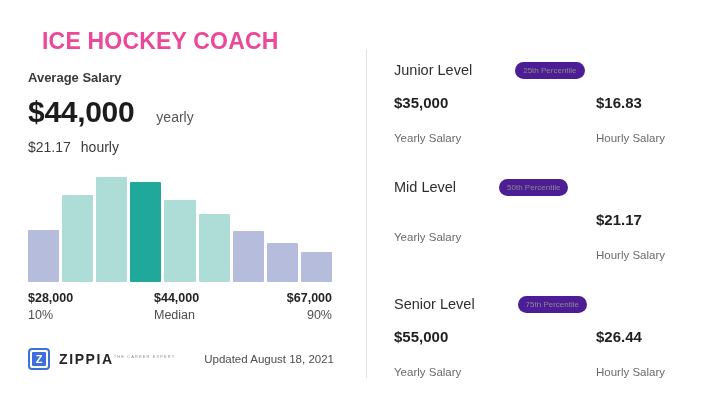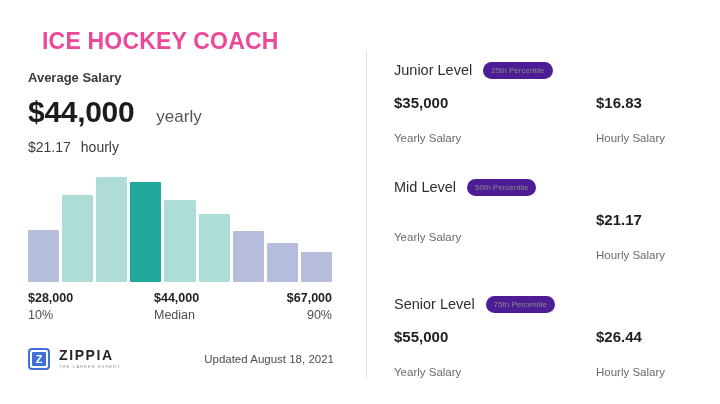--- a/index.html
+++ b/index.html
@@ -56,21 +56,21 @@
     display: flex;
     align-items: baseline;
   }
   #yearly-amount {
     font-size: 30px;
     font-weight: bold;
     color: #1c1c1c;
     letter-spacing: -0.3px;
   }
   #yearly-unit {
-    font-size: 17px;
+    font-size: 14px;
     color: #565656;
     margin-left: 22px;
   }
   #hourly-row {
     position: absolute;
     left: 28px;
     top: 139px;
     display: flex;
     align-items: baseline;
   }
@@ -165,21 +165,20 @@
     border-radius: 1px;
     color: #ffffff;
     font-size: 11px;
     font-weight: bold;
     line-height: 14px;
     text-align: center;
   }
   #logo-text-wrap {
     margin-left: 9px;
     display: flex;
-    flex-direction: column;
     justify-content: center;
   }
   #logo-word {
     font-size: 14px;
     font-weight: bold;
     letter-spacing: 1.6px;
     color: #252525;
     line-height: 14px;
   }
   #logo-tagline {
@@ -222,20 +221,21 @@
     width: 300px;
   }
   #level-0 { top: 60px; }
   #level-1 { top: 177px; }
   #level-2 { top: 294px; }
 
   .level-head {
     display: flex;
     align-items: center;
     height: 20px;
+    gap: 32px;
   }
   .level-name {
     font-size: 14.5px;
     color: #2f2f2f;
     white-space: nowrap;
   }
   .level-badge {
     margin-left: 11px;
     background: #4c1d95;
     color: #8a8a8a;

